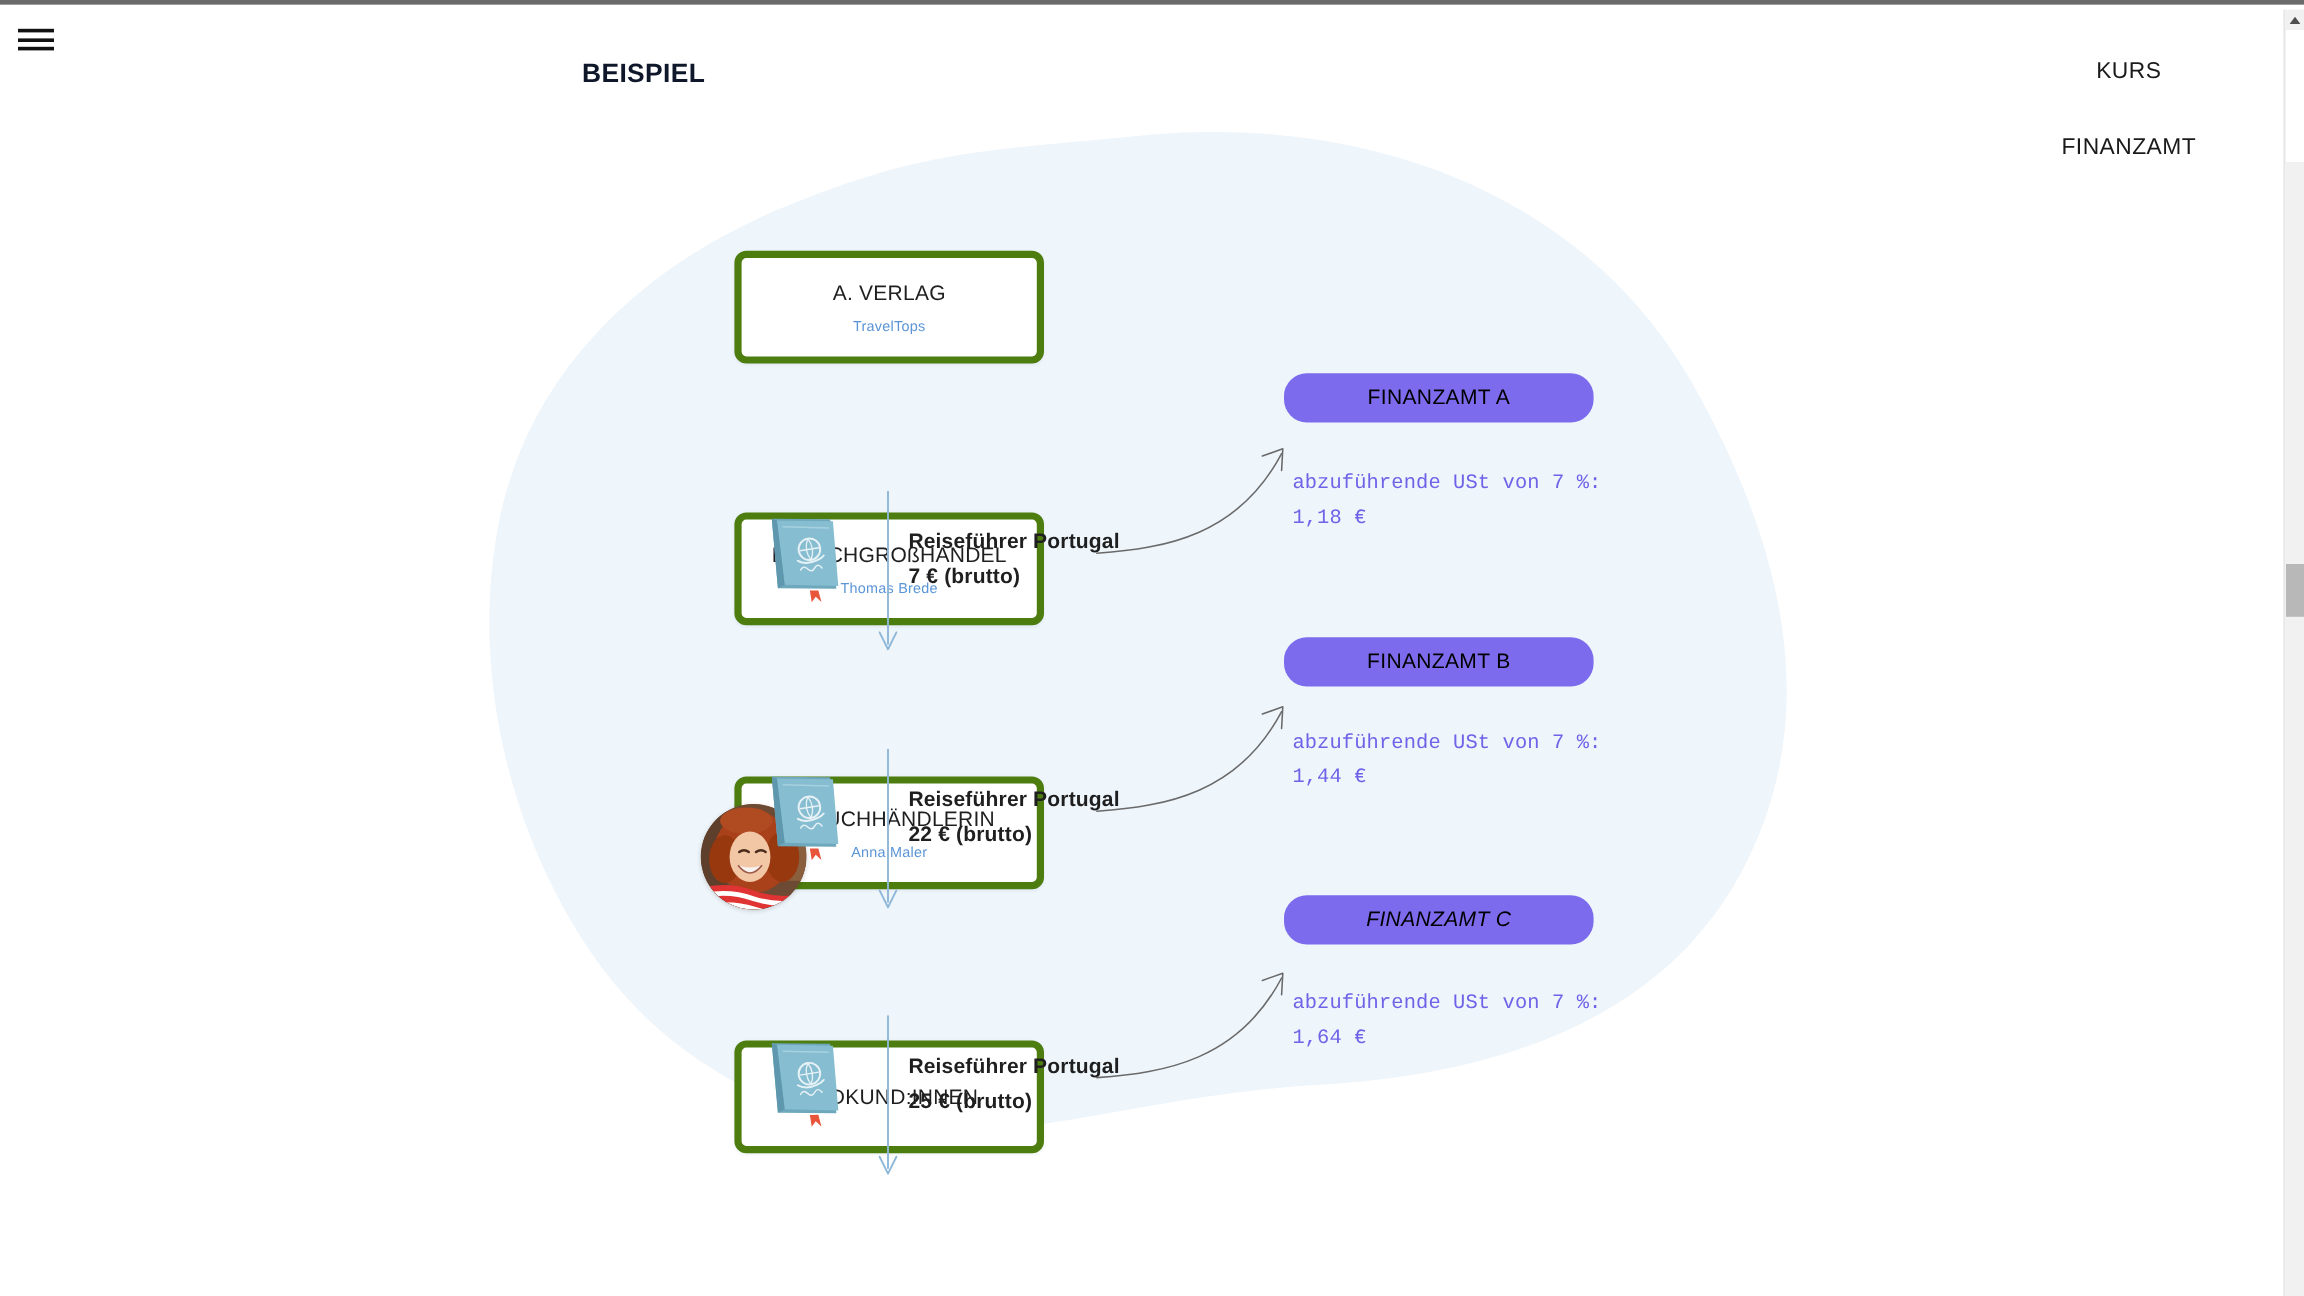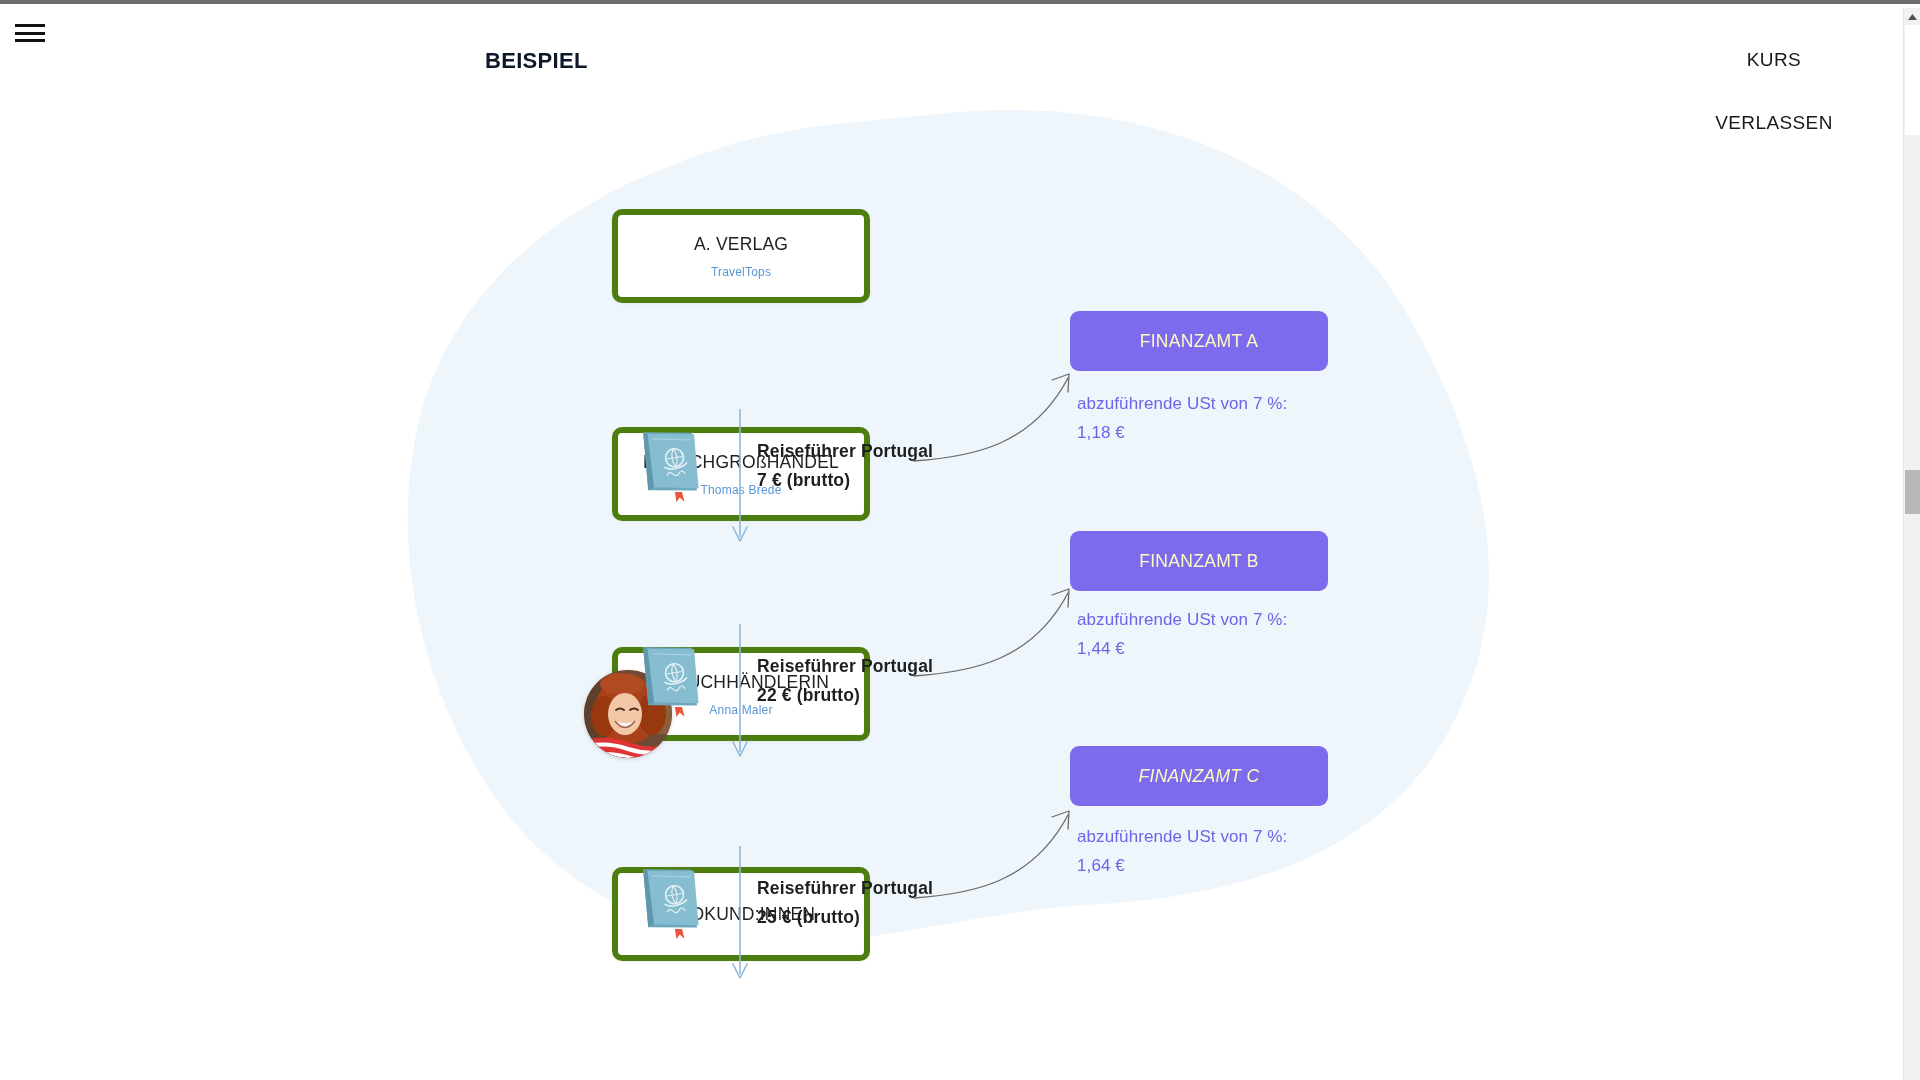--- a/index.html
+++ b/index.html
@@ -131,44 +131,45 @@
     overflow: hidden;
     background: #7d5135;
     box-shadow: 0 1px 4px rgba(0,0,0,0.18);
   }
   #avatar-anna-maler svg { display:block; width:100%; height:100%; }
 
   
   .tax-office-button {
     position: absolute;
     width: 258px;
-    height: 60px;
-    border-radius: 9px;
+    height: 41px;
+    border-radius: 19px;
     display: flex;
     align-items: center;
     justify-content: center;
-    color: #fef9c3;
+    color: #000000;
     font-size: 17.5px;
     letter-spacing: 0.3px;
     cursor: pointer;
     border: none;
     font-family: "Liberation Sans", sans-serif;
   }
   #tax-office-0 { left: 1070px; top: 207px; }
   #tax-office-1 { left: 1070px; top: 427px; }
   #tax-office-2 { left: 1070px; top: 642px; font-style: italic; }
 
   
   .remittance-label {
     position: absolute;
     width: 290px;
     font-size: 17px;
     line-height: 29px;
     color: #6f63e8;
     letter-spacing: 0.1px;
+    font-family: Liberation Mono, monospace;
   }
   #remittance-0 { left: 1077px; top: 285px; }
   #remittance-1 { left: 1077px; top: 501px; }
   #remittance-2 { left: 1077px; top: 718px; }
 
   
   .flow-group { position: absolute; width: 560px; height: 140px; font-weight: bold; }
   #flow-0 { left: 612px; top: 310px; }
   #flow-1 { left: 612px; top: 525px; }
   #flow-2 { left: 612px; top: 747px; }
@@ -250,21 +251,21 @@
   <div id="hamburger-button">
     <span></span>
     <span></span>
     <span></span>
   </div>
 
   <div id="page-title">BEISPIEL</div>
 
   <div id="exit-course-link">
     <span class="line">KURS</span>
-    <span class="line">VERLASSEN</span>
+    <span class="line">FINANZAMT</span>
   </div>
 
   <div id="diagram-stage">
 
     <div id="background-blob">
       <svg viewBox="0 0 1130 860" xmlns="http://www.w3.org/2000/svg">
         <path d="M 560 8
                  C 760 -8, 928 70, 1010 215
                  C 1092 360, 1118 500, 1050 625
                  C 982 750, 840 792, 700 800

